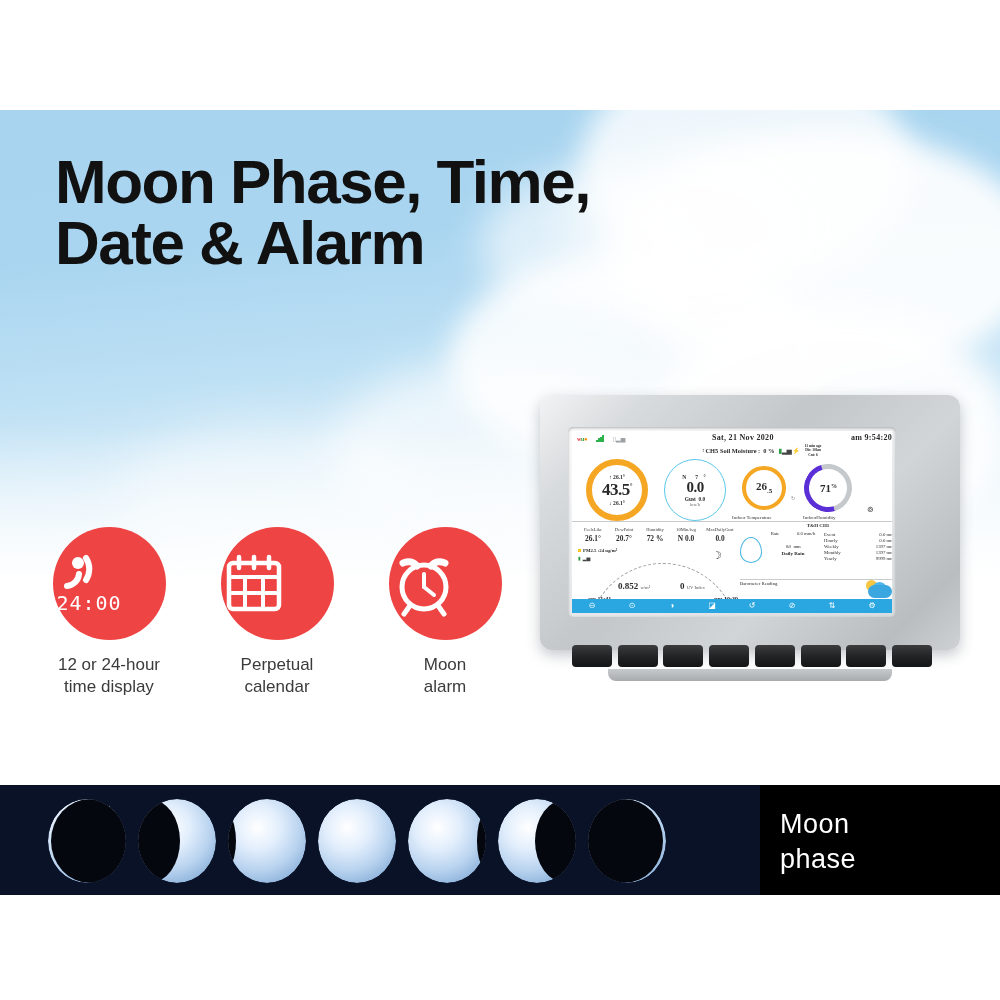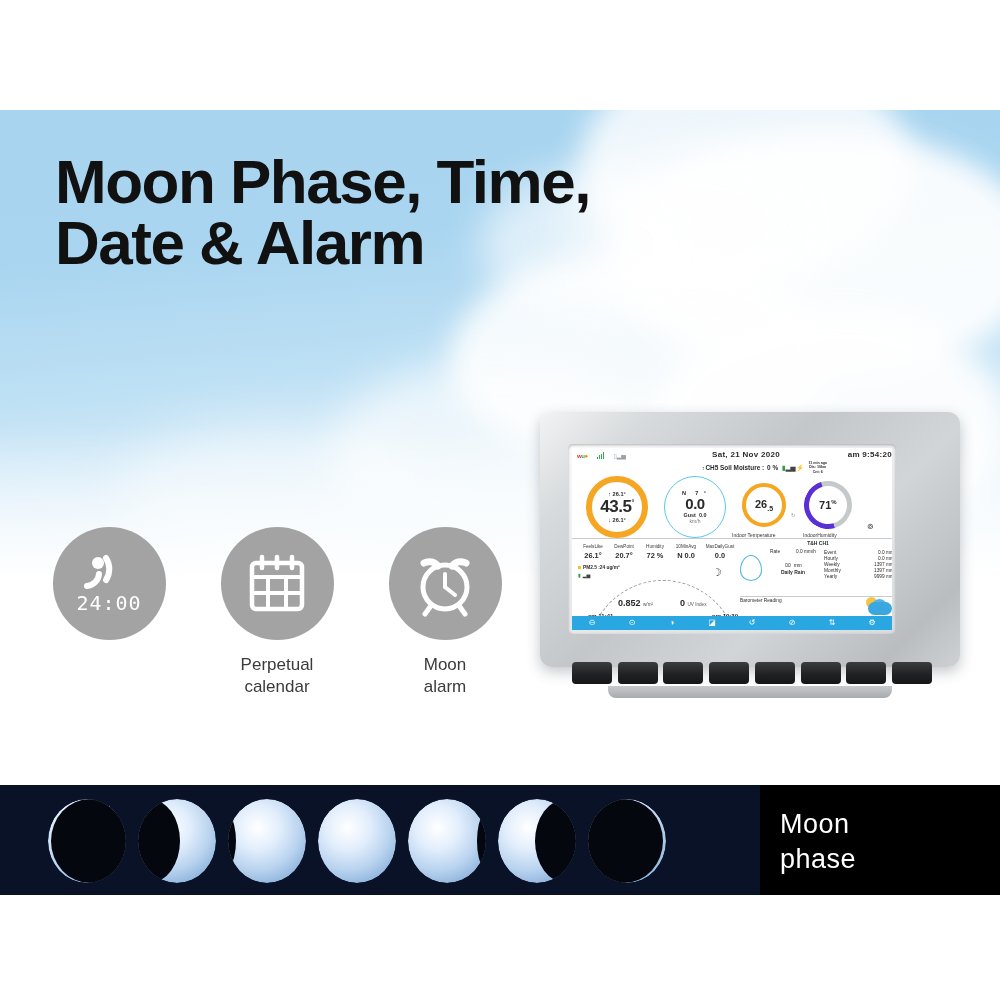--- a/index.html
+++ b/index.html
@@ -36,30 +36,30 @@
   .headline {
     position:absolute; left:55px; top:152px; width:620px;
     font-size:62px; line-height:.98; font-weight:bold; color:#111;
     letter-spacing:-1.5px; white-space:pre-line;
   }
 
   
   .features { position:absolute; left:44px; top:527px; width:470px; display:flex; gap:38px; }
   .feature { width:130px; }
   .fcircle {
-    width:113px; height:113px; border-radius:50%; background:#a3a3a3;
-    display:flex; align-items:center; justify-content:center; margin:0 auto;
+    width:113px; height:113px; border-radius:50%; background:#ef4444;
+    display:flex; align-items:center; justify-content:flex-start; margin:0 auto;
   }
   .flabel {
     margin-top:14px; text-align:center; font-size:17px; color:#3b3b3b;
     line-height:1.32; white-space:pre-line;
   }
 
   
-  .device { position:absolute; left:512px; top:412px; width:478px; height:292px; }
+  .device { position:absolute; left:512px; top:395px; width:478px; height:292px;font-family:Liberation Serif, serif; }
   .case {
     position:absolute; left:28px; top:0; width:420px; height:255px; border-radius:12px;
     background:linear-gradient(135deg,#f2f3f4 0%,#d8dbdd 16%,#c3c7ca 42%,#d2d5d8 64%,#b9bdc0 88%,#cfd2d5 100%);
     box-shadow:0 5px 14px rgba(60,70,80,.30);
   }
   .screen-frame {
     position:absolute; left:56px; top:32px; width:328px; height:190px; border-radius:5px;
     background:linear-gradient(160deg,#fbfbfc,#d9dcde);
     padding:4px;
     box-shadow:inset 0 1px 3px rgba(0,0,0,.30);
@@ -238,20 +238,22 @@
 
   <div class="feature">
     <div class="fcircle">
       <svg width="72" height="72" viewBox="0 0 72 72">
         <circle cx="25" cy="15" r="6" fill="#fff"></circle>
         <path d="M33 10 A20 20 0 0 1 33 32" stroke="#fff" stroke-width="6" fill="none" stroke-linecap="round"></path>
         <path d="M26 26 A13 13 0 0 1 14 38" stroke="#fff" stroke-width="6" fill="none" stroke-linecap="round"></path>
         <text x="36" y="62" font-family="'DejaVu Sans Mono',monospace" font-size="20" fill="#fff" text-anchor="middle" letter-spacing="1">24:00</text>
       </svg>
     </div>
+    <div class="flabel">12 or 24-hour
+time display</div>
   </div>
 
   <div class="feature">
     <div class="fcircle">
       <svg width="66" height="66" viewBox="0 0 66 66">
         <rect x="8" y="12" width="50" height="46" rx="4" stroke="#fff" stroke-width="4.5" fill="none"></rect>
         <line x1="18" y1="6" x2="18" y2="17" stroke="#fff" stroke-width="4.5" stroke-linecap="round"></line>
         <line x1="33" y1="6" x2="33" y2="17" stroke="#fff" stroke-width="4.5" stroke-linecap="round"></line>
         <line x1="48" y1="6" x2="48" y2="17" stroke="#fff" stroke-width="4.5" stroke-linecap="round"></line>
         <line x1="8" y1="26" x2="58" y2="26" stroke="#fff" stroke-width="4"></line>

